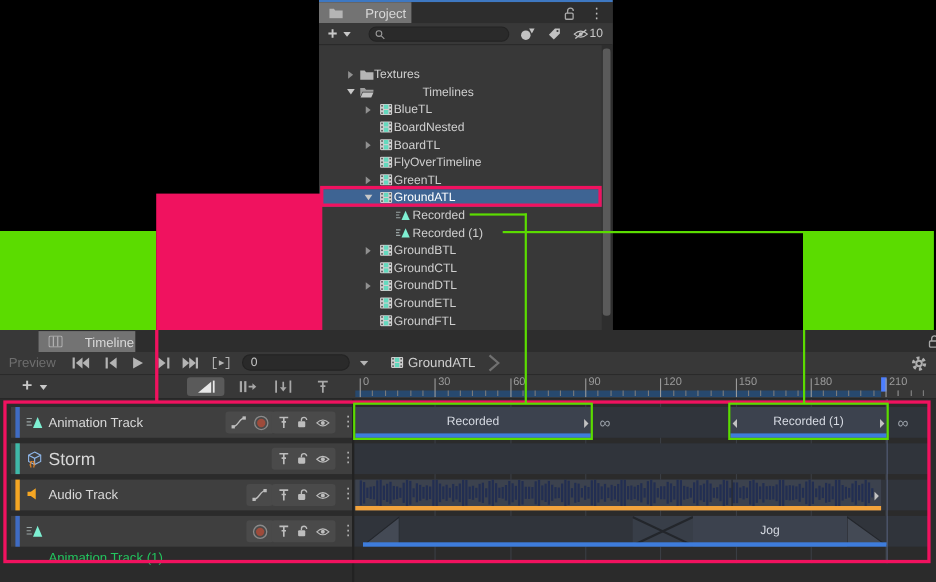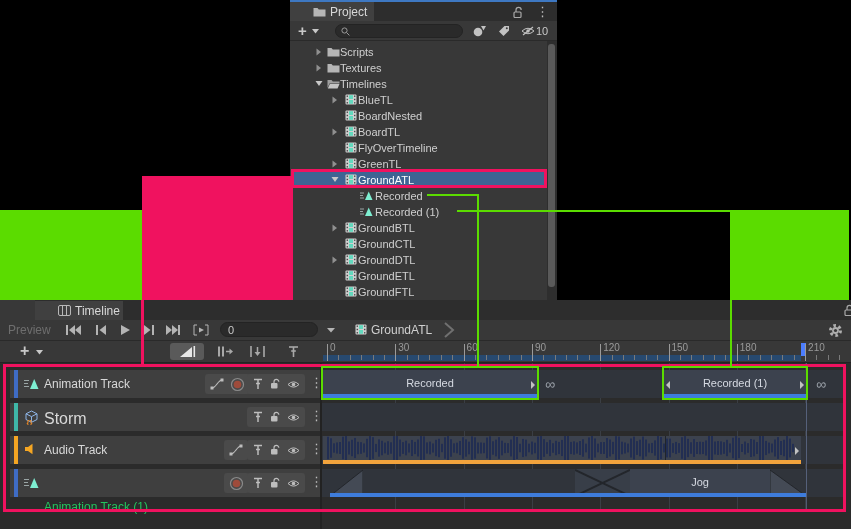--- a/index.html
+++ b/index.html
@@ -1,21 +1,21 @@
 <!DOCTYPE html>
 <html><head>
 <meta charset="utf-8">
 <style>
   html,body{margin:0;padding:0;background:#000;}
   #stage{position:relative;width:851px;height:529px;background:#000;overflow:hidden;
          font-family:"Liberation Sans",sans-serif;color:#cccccc;}
   .abs{position:absolute;}
   .panel{background:#383838;}
   .tabbar{background:#2d2d2d;}
-  .tab{background:#404040;display:flex;align-items:center;gap:4px;padding:0 23px;
+  .tab{background:#737373;display:flex;align-items:center;gap:20px;padding:0 9px;
        font-size:12px;color:#d8d8d8;height:100%;box-sizing:border-box;}
   .kebab{color:#bdbdbd;font-size:13px;line-height:1;cursor:default;}
   .pill{background:#2a2a2a;border:1px solid #232323;border-radius:8px;box-sizing:border-box;
         display:flex;align-items:center;color:#c8c8c8;font-size:11px;}
   .treerow{position:absolute;left:0;height:16px;display:flex;align-items:center;font-size:11px;color:#cfcfcf;white-space:nowrap;}
   .sel{background:#3e6493;color:#fff;}
   .icn{display:inline-flex;align-items:center;justify-content:center;}
   .trackrow{position:absolute;left:10px;width:310px;height:28px;background:#3f3f3f;
             display:flex;align-items:center;}
   .btngroup{background:#4a4a4a;border-radius:3px;height:20px;display:flex;align-items:center;
@@ -84,33 +84,20 @@
       <span class="abs icn" style="left:231px;top:5px;">
         <svg width="14" height="10">
             <path d="M1 5 Q7 -0.5 13 5 Q7 10.5 1 5z" fill="none" stroke="#c2c2c2"></path>
             <circle cx="7" cy="5" r="1.7" fill="#c2c2c2"></circle>
             <line x1="2" y1="9" x2="12" y2="1" stroke="#c2c2c2" stroke-width="1.2"></line>
           </svg>
         </span>
       <span class="abs" style="left:246px;top:4px;font-size:11px;color:#c8c8c8;">10</span>
     </div>
     <div class="abs" id="tree" style="left:0;top:0;width:257px;height:300px;">
-        <div class="treerow" style="top: 44px; width: 257px;">
-          <span class="icn abs" style="left: 25px; top: 4px;">
-            <svg width="7" height="8">
-              <path d="M1.5 0.5 L6 4 L1.5 7.5z" fill="#909090"></path>
-            </svg>
-          </span>
-          <span class="icn abs" style="left: 37px; top: 2px;">
-            <svg width="13" height="11">
-              <path d="M0.5 2 h4 l1.3 1.6 H12.5 v7 H0.5z" fill="#b5b5b5"></path>
-            </svg>
-          </span>
-          <span class="abs" style="left: 50px; top: 2px;">Scripts</span>
-        </div>
         <div class="treerow" style="top: 60px; width: 257px;">
           <span class="icn abs" style="left: 25px; top: 4px;">
             <svg width="7" height="8">
               <path d="M1.5 0.5 L6 4 L1.5 7.5z" fill="#909090"></path>
             </svg>
           </span>
           <span class="icn abs" style="left: 37px; top: 2px;">
             <svg width="13" height="11">
               <path d="M0.5 2 h4 l1.3 1.6 H12.5 v7 H0.5z" fill="#b5b5b5"></path>
             </svg>
@@ -122,21 +109,21 @@
             <svg width="8" height="7">
               <path d="M0.5 1 L7.5 1 L4 6z" fill="#c8c8c8"></path>
             </svg>
           </span>
           <span class="icn abs" style="left: 37px; top: 2px;">
             <svg width="13" height="11">
               <path d="M0.5 2 h4 l1.3 1.6 h6.7 v1.9 H2.5 L0.5 10z" fill="#9f9f9f"></path>
               <path d="M2.8 6 h9.7 l-2 4.6 H0.8z" fill="#c4c4c4"></path>
             </svg>
           </span>
-          <span class="abs" style="left: 50px; top: 2px;">Timelines</span>
+          <span class="abs" style="left: 50px; top: 2px; padding-left: 44px;">Timelines</span>
         </div>
         <div class="treerow" style="top: 92px; width: 257px;">
           <span class="icn abs" style="left: 41px; top: 4px;">
             <svg width="7" height="8">
               <path d="M1.5 0.5 L6 4 L1.5 7.5z" fill="#909090"></path>
             </svg>
           </span>
           <span class="icn abs" style="left: 55px; top: 2px;">
             <svg width="12" height="11">
               <rect x="0.5" y="0.5" width="11" height="10" rx="1" fill="#cfcfcf"></rect>

